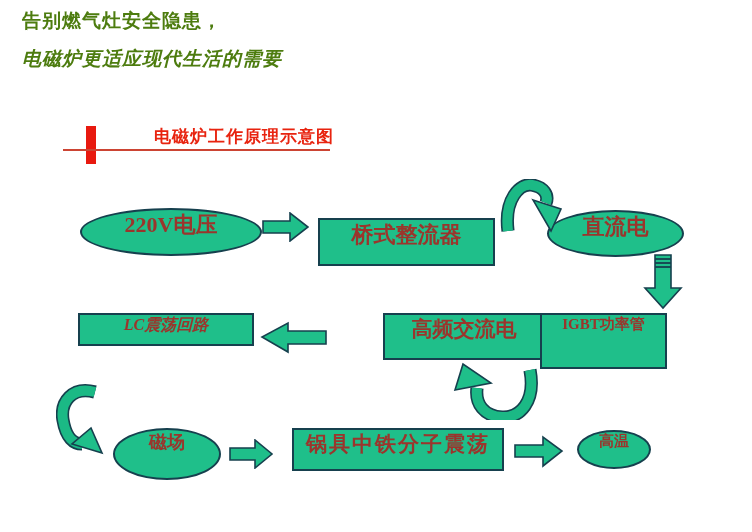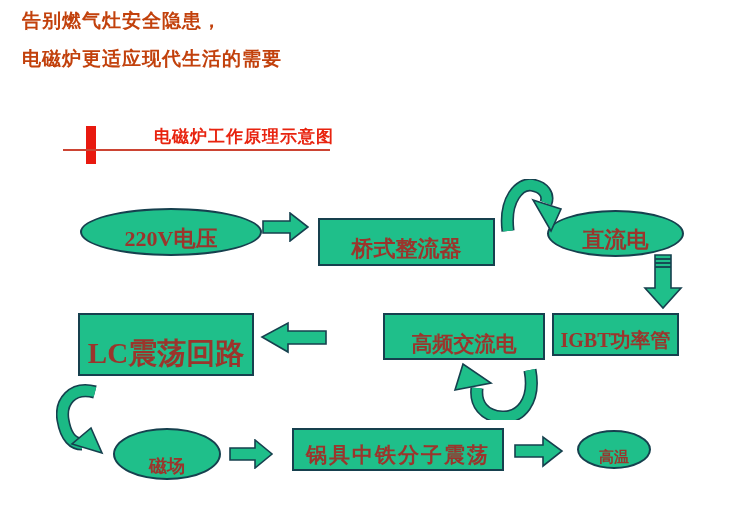--- a/index.html
+++ b/index.html
@@ -2,46 +2,46 @@
 <html><head>
 <meta charset="utf-8">
 <style>
   html,body{margin:0;padding:0;background:#fff;}
   .stage{
     position:relative;width:752px;height:532px;background:#ffffff;overflow:hidden;
     font-family:"Liberation Sans","DejaVu Sans",sans-serif;
   }
   
   .headline{
-    position:absolute;left:22px;color:#c2410c;font-weight:bold;font-size:19px;
+    position:absolute;left:22px;color:#4d7c0f;font-weight:bold;font-size:19px;
     letter-spacing:1px;white-space:nowrap;
   }
   .headline.l1{top:8px;}
-  .headline.l2{top:46px;}
+  .headline.l2{top:46px;font-style:italic;}
   
   .accent-bar{position:absolute;left:86px;top:126px;width:10px;height:38px;background:#e8190f;}
   .section-title{
     position:absolute;left:115px;top:125px;color:#e8230f;font-weight:bold;font-size:17px;
     letter-spacing:1px;white-space:nowrap;margin-left:39px;
   }
   .section-underline{position:absolute;left:63px;top:149px;width:267px;height:2px;background:#cc4433;}
   
   .node{
-    position:absolute;display:flex;align-items:flex-end;justify-content:center;
+    position:absolute;display:flex;align-items:flex-start;justify-content:center;
     background:#1fbf8a;border:2px solid #16404e;box-sizing:border-box;
     color:#9b352c;font-family:"Liberation Serif","DejaVu Serif",serif;font-weight:bold;
     white-space:nowrap;
   }
   .ellipse{border-radius:50%;}
   #n-voltage {left:80px; top:208px;width:182px;height:48px;font-size:22px;}
   #n-rectifier{left:318px;top:218px;width:177px;height:48px;font-size:22px;}
   #n-dc      {left:547px;top:210px;width:137px;height:47px;font-size:22px;}
-  #n-lc      {left:78px; top:313px;width:176px;height:63px;font-size:29px;}
+  #n-lc      {left:78px; top:313px;width:176px;height:33px;font-size:16px;font-style:italic;}
   #n-hfac    {left:335px;top:313px;width:162px;height:47px;font-size:21px;margin-left:48px;}
-  #n-igbt    {left:552px;top:313px;width:127px;height:43px;font-size:20px;}
+  #n-igbt    {left:540px;top:313px;width:127px;height:56px;font-size:15px;}
   #n-mag     {left:113px;top:428px;width:108px;height:52px;font-size:18px;}
   #n-pot     {left:292px;top:428px;width:212px;height:43px;font-size:21px;letter-spacing:2px;}
   #n-heat    {left:577px;top:430px;width:74px; height:39px;font-size:15px;}
   
   .arr{position:absolute;}
   #arr-r1    {left:262px;top:212px;}
   #arr-arch  {left:500px;top:179px;}
   #arr-down  {left:641px;top:253px;}
   #arr-l2    {left:259px;top:321px;}
   #arr-uturn {left:450px;top:362px;}

